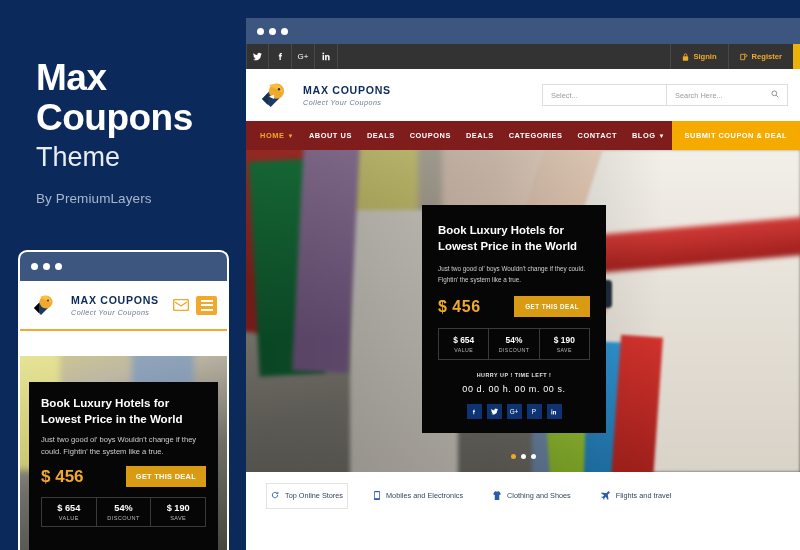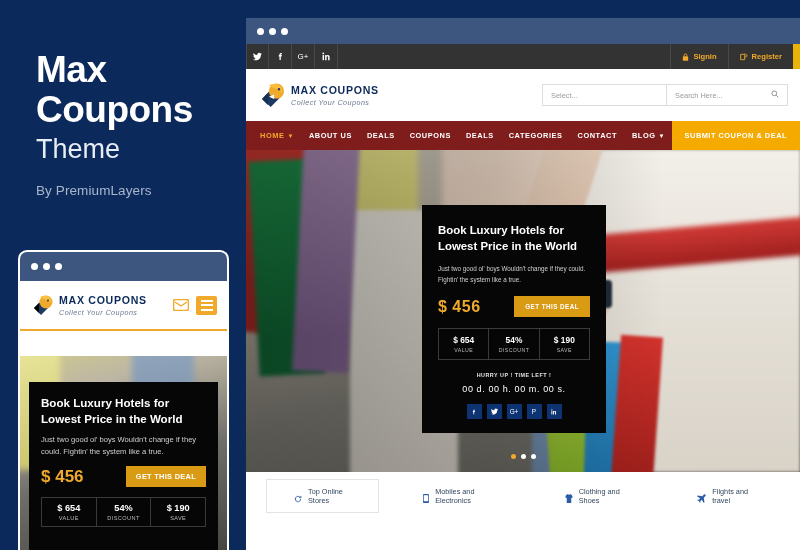--- a/index.html
+++ b/index.html
@@ -11,21 +11,21 @@
   }
   .stage { position: relative; width: 800px; height: 550px; }
 
   
   .left-panel {
     position: absolute; left: 0; top: 0;
     width: 246px; height: 550px;
     background: #0b2a5b;
     overflow: hidden;
   }
-  .brand-block { position: absolute; left: 36px; top: 50px; width: 200px; }
+  .brand-block { position: absolute; left: 36px; top: 58px; width: 200px; }
   .brand-l1, .brand-l2 {
     font-size: 37px; font-weight: bold; color: #ffffff;
     line-height: 1.07; letter-spacing: -0.5px;
   }
   .brand-l3 {
     font-size: 27px; font-weight: 400; color: #e8edf5;
     line-height: 1.3; margin-top: 3px; letter-spacing: 0px;
   }
   .brand-by {
     font-size: 13.5px; color: #a8b6cc; margin-top: 16px; letter-spacing: 0.1px;
@@ -116,21 +116,21 @@
     border-left: 1px solid #484848; font-size: 7.6px; color: #f0a92b;
     font-weight: bold;
   }
   .tb-auth:last-child { border-right: 7px solid #eab308; }
 
   
   .logo-row {
     height: 52px; background: #ffffff; display: flex; align-items: center;
     padding: 0 12px;
   }
-  .logo-wrap { display: flex; align-items: center; gap: 3px; }
+  .logo-wrap { display: flex; align-items: center; gap: 15px; }
   .logo-txt-1 {
     font-size: 10.6px; font-weight: bold; color: #0b2a5b; letter-spacing: 0.7px;
   }
   .logo-txt-2 {
     font-size: 7.2px; color: #6b7a90; letter-spacing: 0.45px; margin-top: 2px;
     font-style: italic;
   }
   .search-group {
     margin-left: auto; display: flex; height: 22px;
     border: 1px solid #dddddd;
@@ -292,22 +292,22 @@
   }
   .hero-dot { width: 5px; height: 5px; border-radius: 50%; background: #ffffff; }
   .hero-dot.active { background: #f0a92b; }
 
   
   .cats {
     height: 48px; background: #ffffff; display: flex; align-items: center;
     padding: 0 20px; gap: 0;
   }
   .cat {
-    display: flex; align-items: flex-end; gap: 6px;
-    font-size: 7.3px; color: #33475f; padding: 7px 27px;
+    display: flex; align-items: flex-start; gap: 6px;
+    font-size: 7.3px; color: #33475f; padding: 7px 4px;
   }
   .cat.active { border: 1px solid #e3e3e3; }
   .cat-ico { color: #2b5ca8; font-size: 8px; }
   .cat-gap { width: 22px; }
 </style>
 </head>
 <body>
 
 <div class="stage">
 

